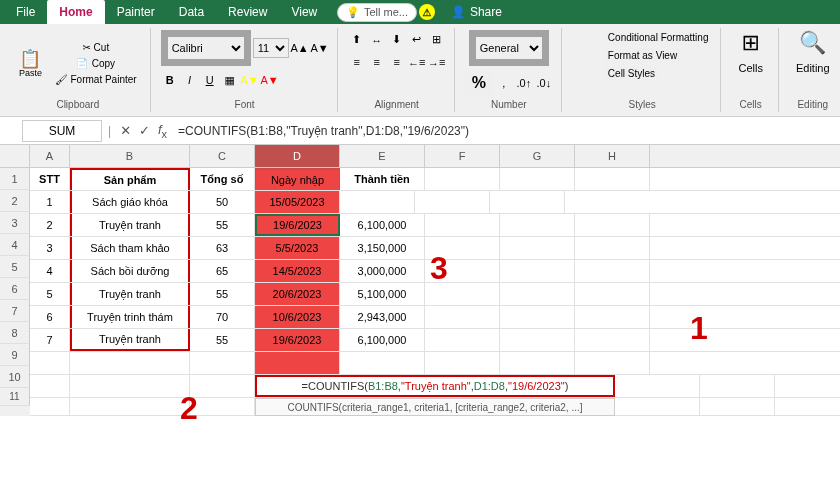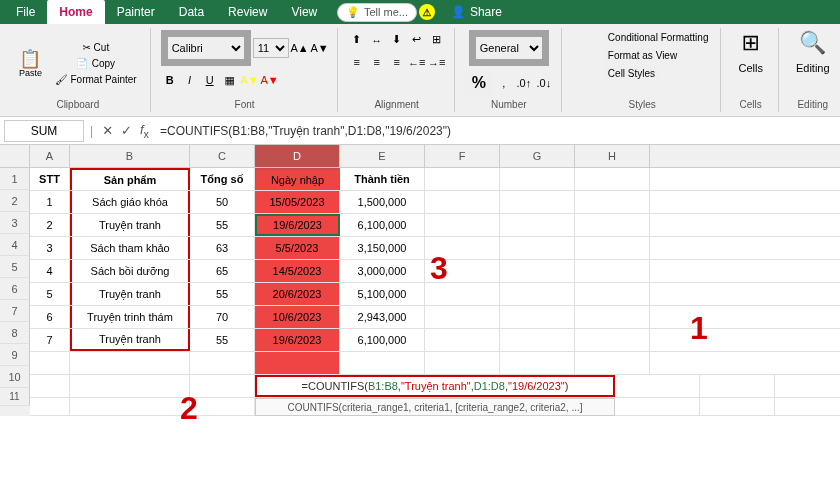--- a/index.html
+++ b/index.html
@@ -38,21 +38,21 @@
     
     .editing-btn { font-size: 11px; cursor: pointer; padding: 2px 6px; border: 1px solid transparent; border-radius: 2px; background: transparent; white-space: nowrap; }
 
     
     .tell-me { display: flex; align-items: center; gap: 4px; border: 1px solid #ccc; border-radius: 12px; padding: 2px 8px; background: #fff; margin-left: 8px; font-size: 11px; color: #555; cursor: pointer; }
 
     
     .share-btn { background: #217346; color: #fff; border: none; border-radius: 3px; padding: 3px 10px; font-size: 12px; cursor: pointer; margin-left: 6px; display: flex; align-items: center; gap: 4px; }
 
     
-    .formula-bar { display: flex; align-items: center; border-bottom: 1px solid #ccc; background: #fff; height: 28px; }
+    .formula-bar { display: flex; align-items: center; border-bottom: 1px solid #ccc; background: #fff; height: 28px; padding-left: 18px; }
     .name-box { width: 80px; border: 1px solid #ccc; height: 22px; font-size: 12px; padding: 0 4px; margin: 3px 4px; text-align: center; }
     .formula-bar-sep { color: #999; padding: 0 2px; }
     .formula-btns { display: flex; gap: 2px; align-items: center; padding: 0 4px; }
     .fx-btn { background: transparent; border: none; cursor: pointer; font-size: 13px; color: #555; padding: 0 3px; }
     .formula-input { flex: 1; border: none; font-size: 12px; padding: 0 4px; outline: none; color: #333; }
     .col-headers { display: flex; background: #f0f0f0; border-bottom: 1px solid #ccc; }
     .corner-cell { width: 30px; min-width: 30px; height: 22px; border-right: 1px solid #ccc; background: #f0f0f0; }
     .col-header { height: 22px; display: flex; align-items: center; justify-content: center; border-right: 1px solid #ccc; font-size: 11px; color: #555; background: #f0f0f0; }
 
     .sheet-body { display: flex; }
@@ -267,21 +267,20 @@
             <div class="cell col-f"></div>
             <div class="cell col-g"></div>
             <div class="cell col-h"></div>
           </div>
 
           <div class="grid-row">
             <div class="cell col-a">1</div>
             <div class="cell col-b" style="border-left:2px solid #c00; border-right:2px solid #c00;">Sách giáo khóa</div>
             <div class="cell col-c">50</div>
             <div class="cell col-d d-selected">15/05/2023</div>
-            <div class="cell col-e">1,500,000</div>
             <div class="cell col-f"></div>
             <div class="cell col-g"></div>
             <div class="cell col-h"></div>
           </div>
 
           <div class="grid-row">
             <div class="cell col-a">2</div>
             <div class="cell col-b" style="border-left:2px solid #c00; border-right:2px solid #c00;">Truyện tranh</div>
             <div class="cell col-c">55</div>
             <div class="cell col-d d-selected" style="border:2px solid #217346;">19/6/2023</div>

